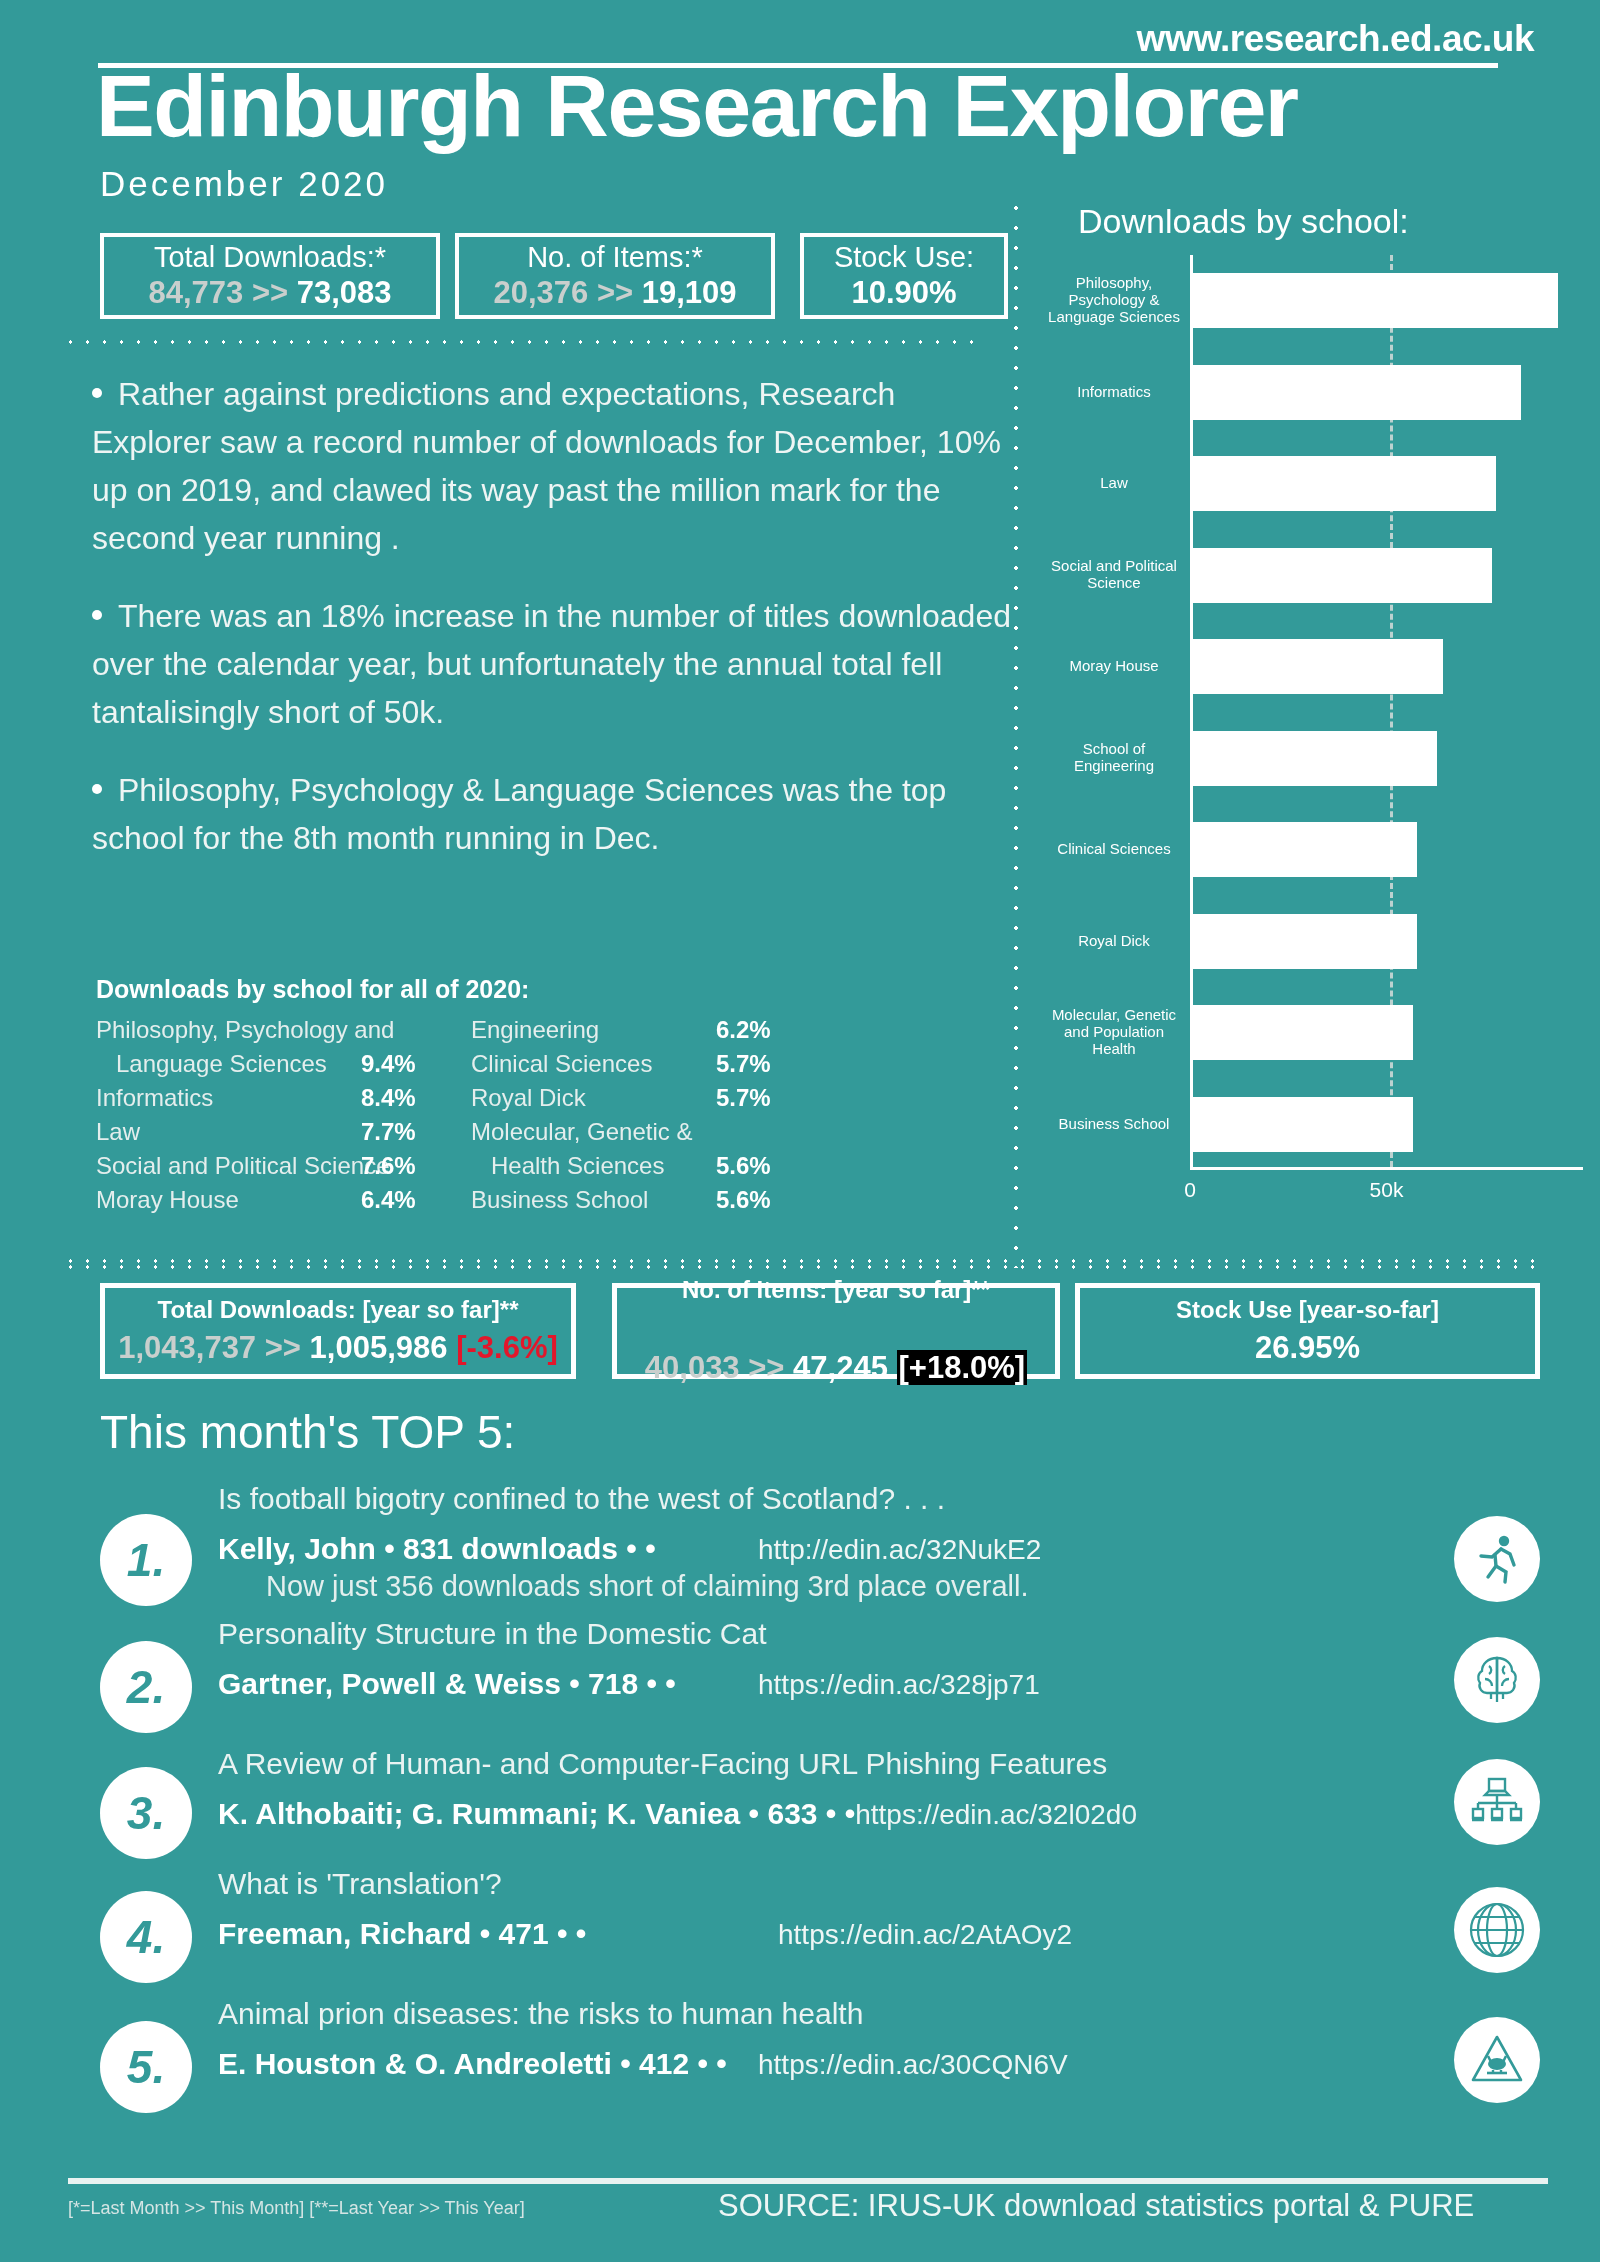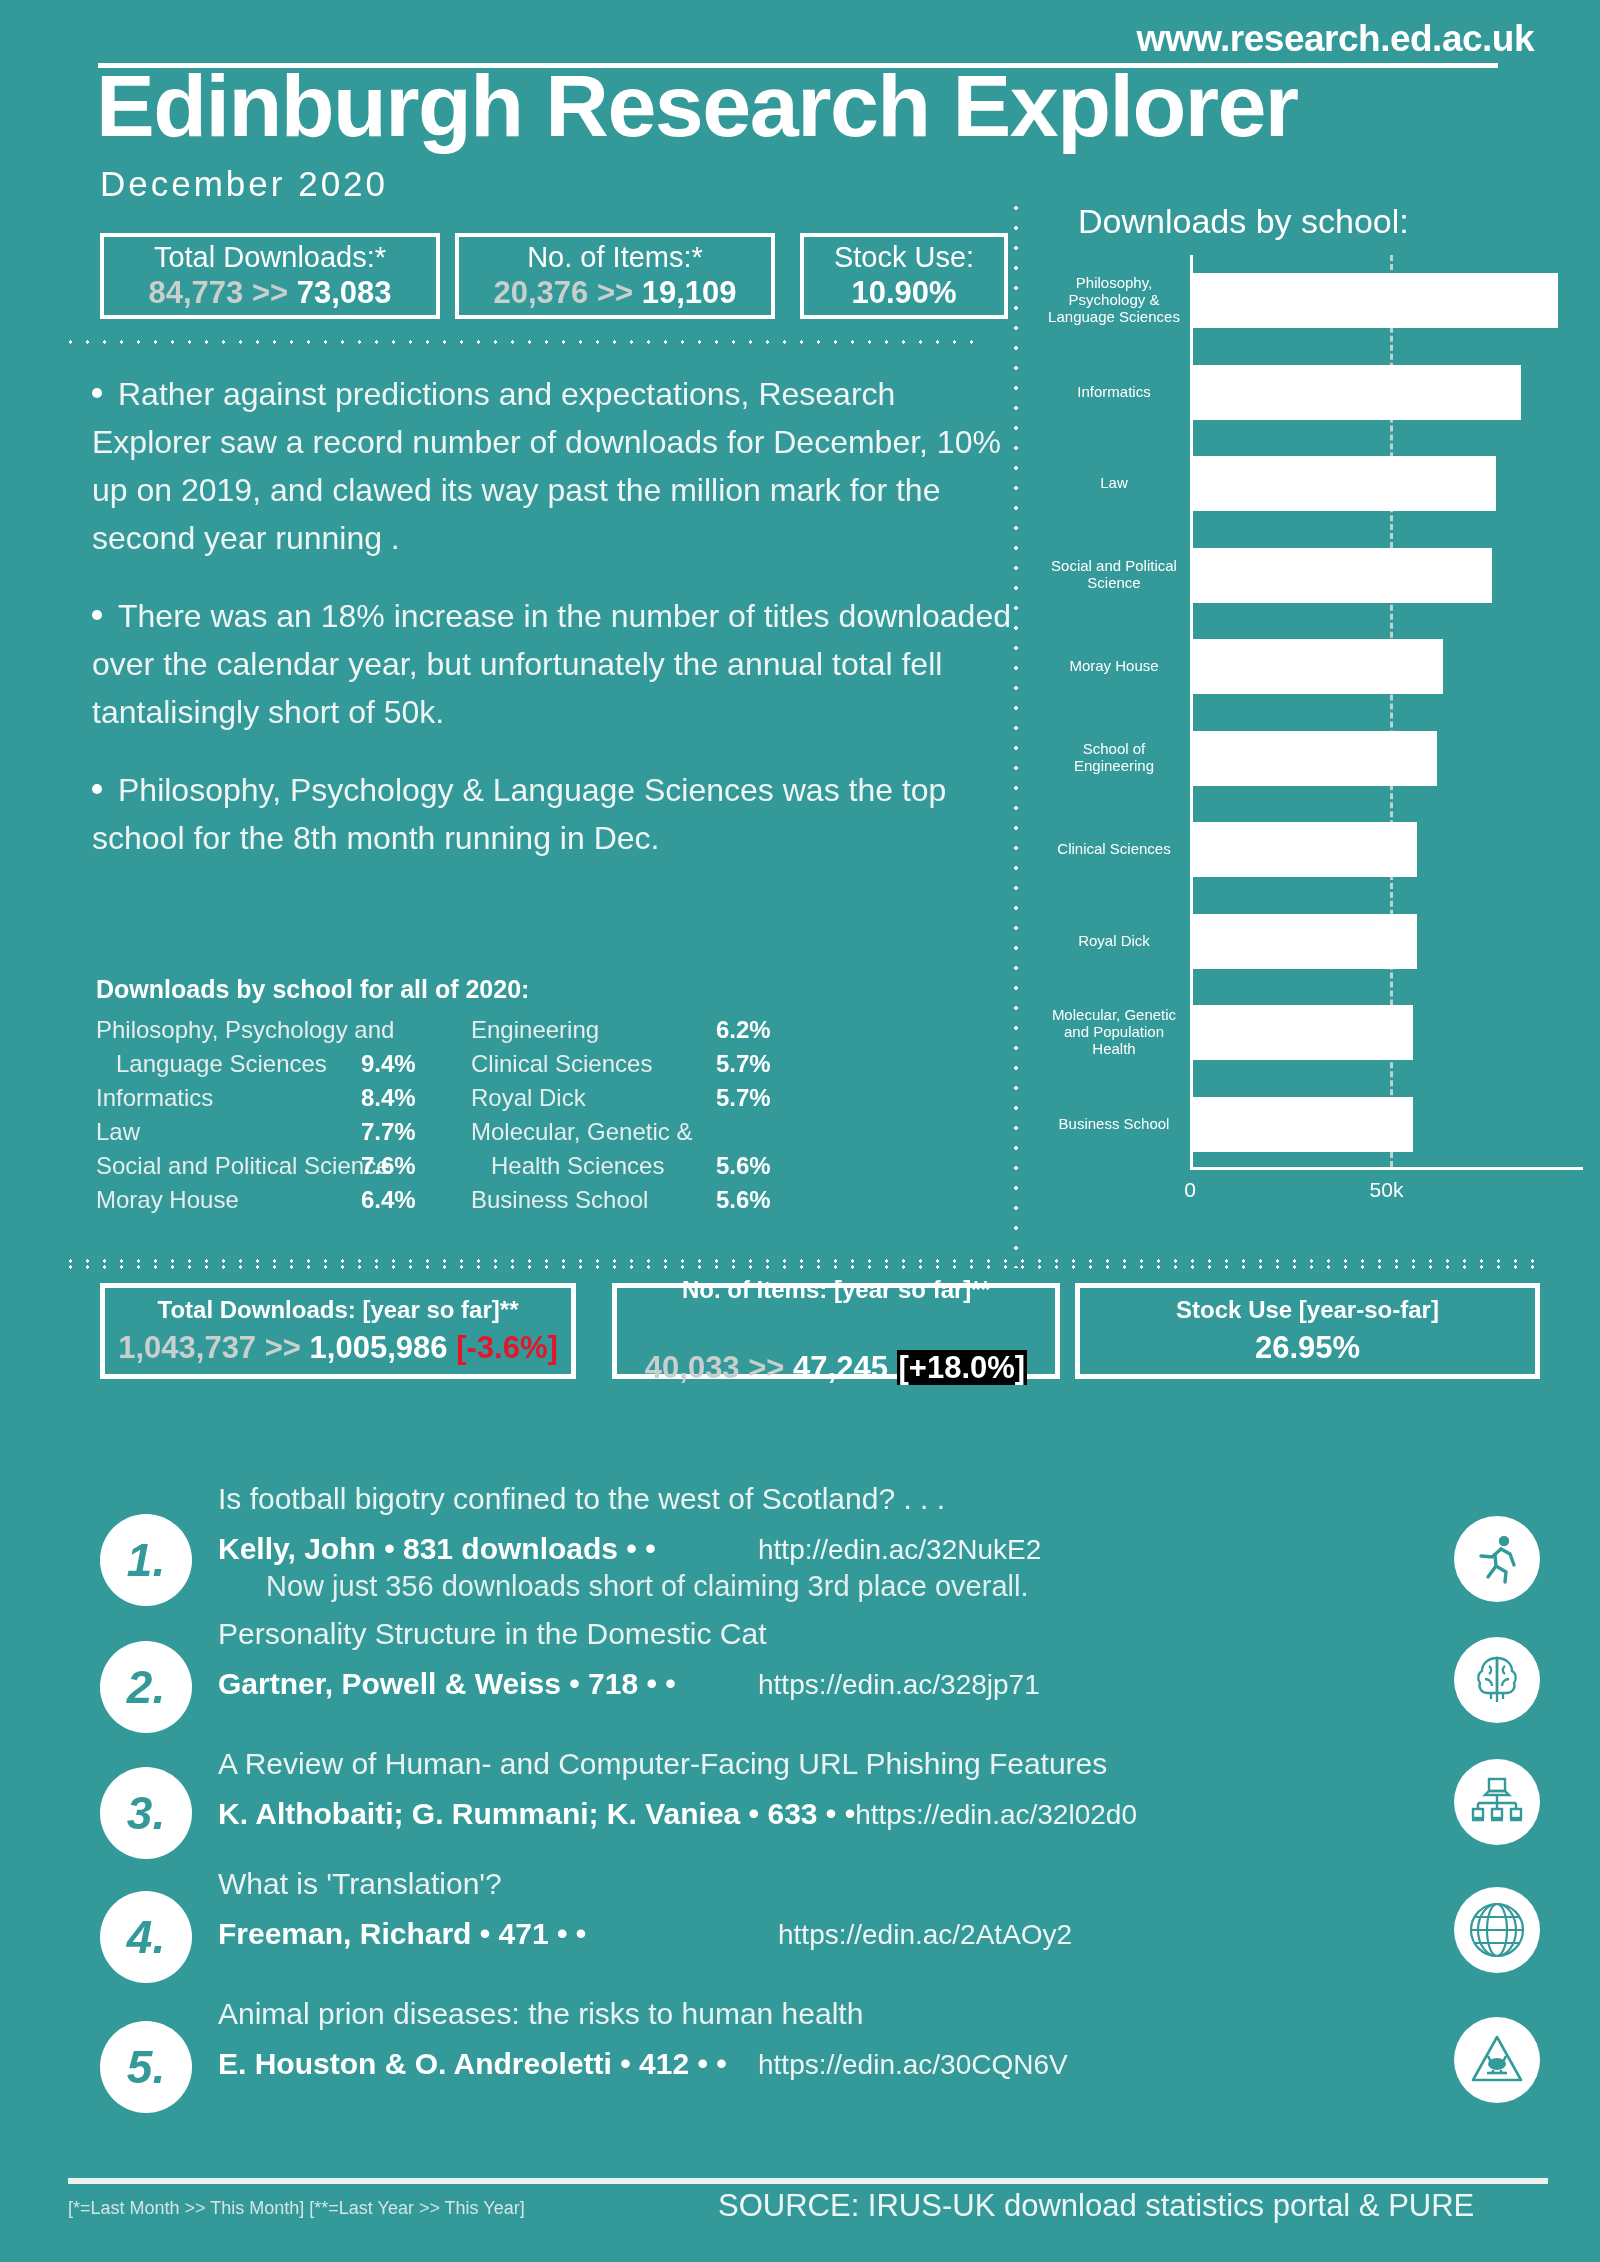--- a/index.html
+++ b/index.html
@@ -329,20 +329,21 @@
       <span class="sep">&gt;&gt;</span>
       <span>47,245</span>
       <span class="posk">[+18.0%]</span>
     </div>
   </div>
   <div class="ybox" id="yb3">
     <div class="lbl">Stock Use [year-so-far]</div>
     <div class="val">26.95%</div>
   </div>
 
+  <div class="top5-title">This month's TOP 5:</div>
   <div id="top5list">
       <div class="item" style="top: 1480px;">
         <div class="numcirc" style="top: 34px;">1.</div>
         <div class="item-body">
           <div class="it-title">Is football bigotry confined to the west of Scotland? . . .</div>
           <div class="row-inline">
             <div class="it-auth" style="min-width: 540px;">Kelly, John • 831 downloads • •</div>
             <div class="it-link">http://edin.ac/32NukE2</div>
           </div>
           <div class="it-note">Now just 356 downloads  short of claiming 3rd place overall.</div>

